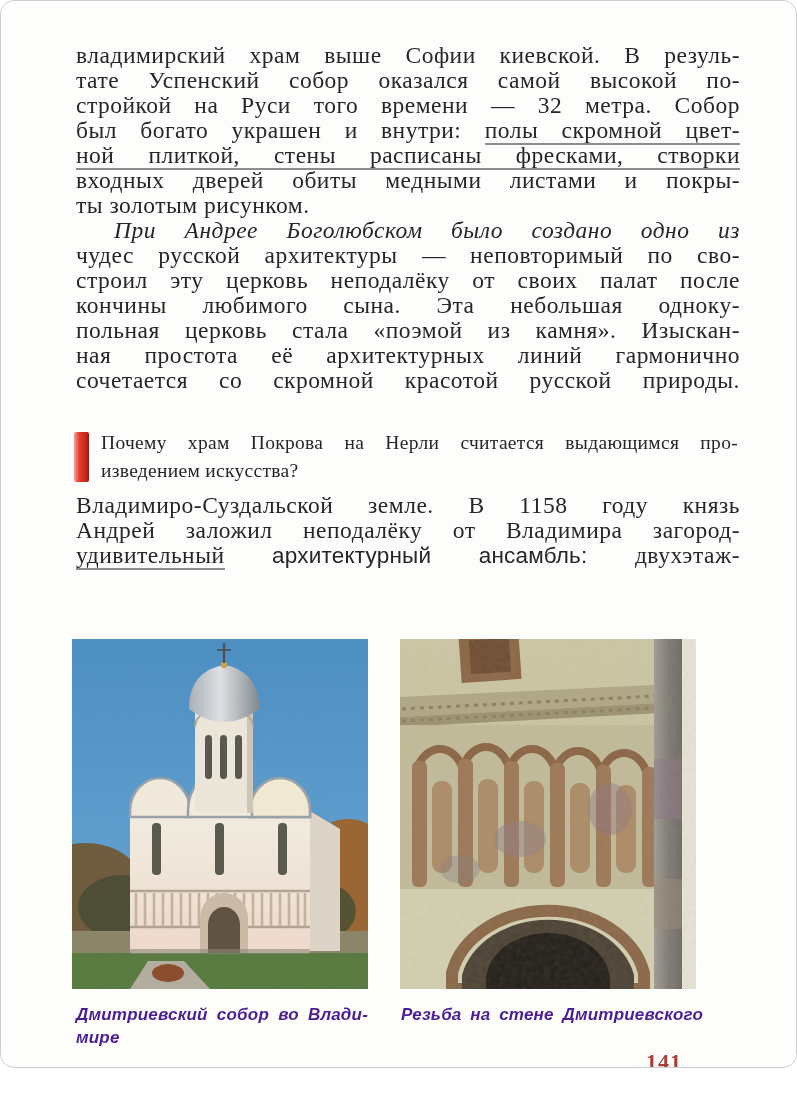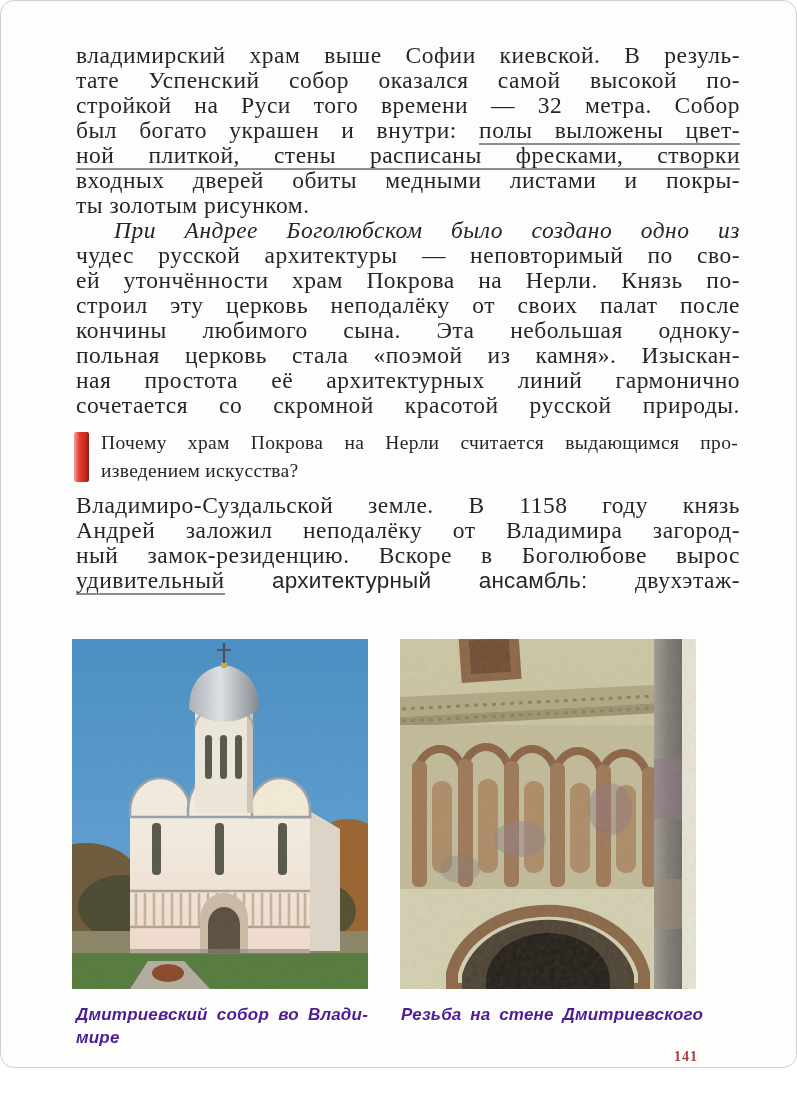--- a/index.html
+++ b/index.html
@@ -37,61 +37,59 @@
     position:absolute;top:1002px;
     font-family:"Liberation Sans", sans-serif;
     font-weight:bold;font-style:italic;
     font-size:17px;line-height:23px;color:#4c1d95;letter-spacing:0.2px;
   }
   #cap-left{left:75px;width:292px;}
   #cap-right{left:400px;width:302px;}
   .pagenum{
     position:absolute;left:645px;top:1048px;width:52px;
     font-family:"Liberation Serif", serif;font-weight:bold;
-    font-size:14px;color:#a5403e;text-align:right;letter-spacing:1px;
+    font-size:22px;color:#a5403e;text-align:left;letter-spacing:1px;
   }
 </style>
 </head>
 <body>
 
 <div class="page">
 
   <div class="para" id="p1">
       <div class="tline">владимирский храм выше Софии киевской. В резуль-</div>
       <div class="tline">тате Успенский собор оказался самой высокой по-</div>
       <div class="tline">стройкой на Руси того времени — 32 метра. Собор</div>
-      <div class="tline">был богато украшен и внутри: <span class="hu">полы выложены цвет-</span></div>
+      <div class="tline">был богато украшен и внутри: <span class="hu">полы скромной цвет-</span></div>
       <div class="tline"><span class="hu">ной плиткой, стены расписаны фресками, створки</span></div>
       <div class="tline">входных дверей обиты медными листами и покры-</div>
       <div class="tline noju">ты золотым рисунком.</div>
     </div>
 
   <div class="para" id="p2">
       <div class="tline ind">При Андрее Боголюбском было создано одно из</div>
       <div class="tline">чудес русской архитектуры — неповторимый по сво-</div>
-      <div class="tline">ей утончённости храм Покрова на Нерли. Князь по-</div>
       <div class="tline">строил эту церковь неподалёку от своих палат после</div>
       <div class="tline">кончины любимого сына. Эта небольшая одноку-</div>
       <div class="tline">польная церковь стала «поэмой из камня». Изыскан-</div>
       <div class="tline">ная простота её архитектурных линий гармонично</div>
       <div class="tline">сочетается со скромной красотой русской природы.</div>
     </div>
 
   <div class="question">
     <div class="qbar"></div>
     <div class="qtext">
         <div class="tline">Почему храм Покрова на Нерли считается выдающимся про-</div>
         <div class="tline noju">изведением искусства?</div>
       </div>
   </div>
 
   <div class="para" id="p3">
       <div class="tline">Владимиро-Суздальской земле. В 1158 году князь</div>
       <div class="tline">Андрей заложил неподалёку от Владимира загород-</div>
-      <div class="tline">ный замок-резиденцию. Вскоре в Боголюбове вырос</div>
       <div class="tline"><span class="hu">удивительный</span> <span class="term">архитектурный ансамбль:</span> двухэтаж-</div>
     </div>
 
   <figure class="figure" id="fig-left" style="margin:0">
     <svg viewBox="0 0 296 350">
       <defs>
         <linearGradient id="sky" x1="0" y1="0" x2="0" y2="1">
           <stop offset="0" stop-color="#4a8ec3"></stop>
             <stop offset="0.7" stop-color="#5f9fd0"></stop>
             <stop offset="1" stop-color="#78aed7"></stop>

